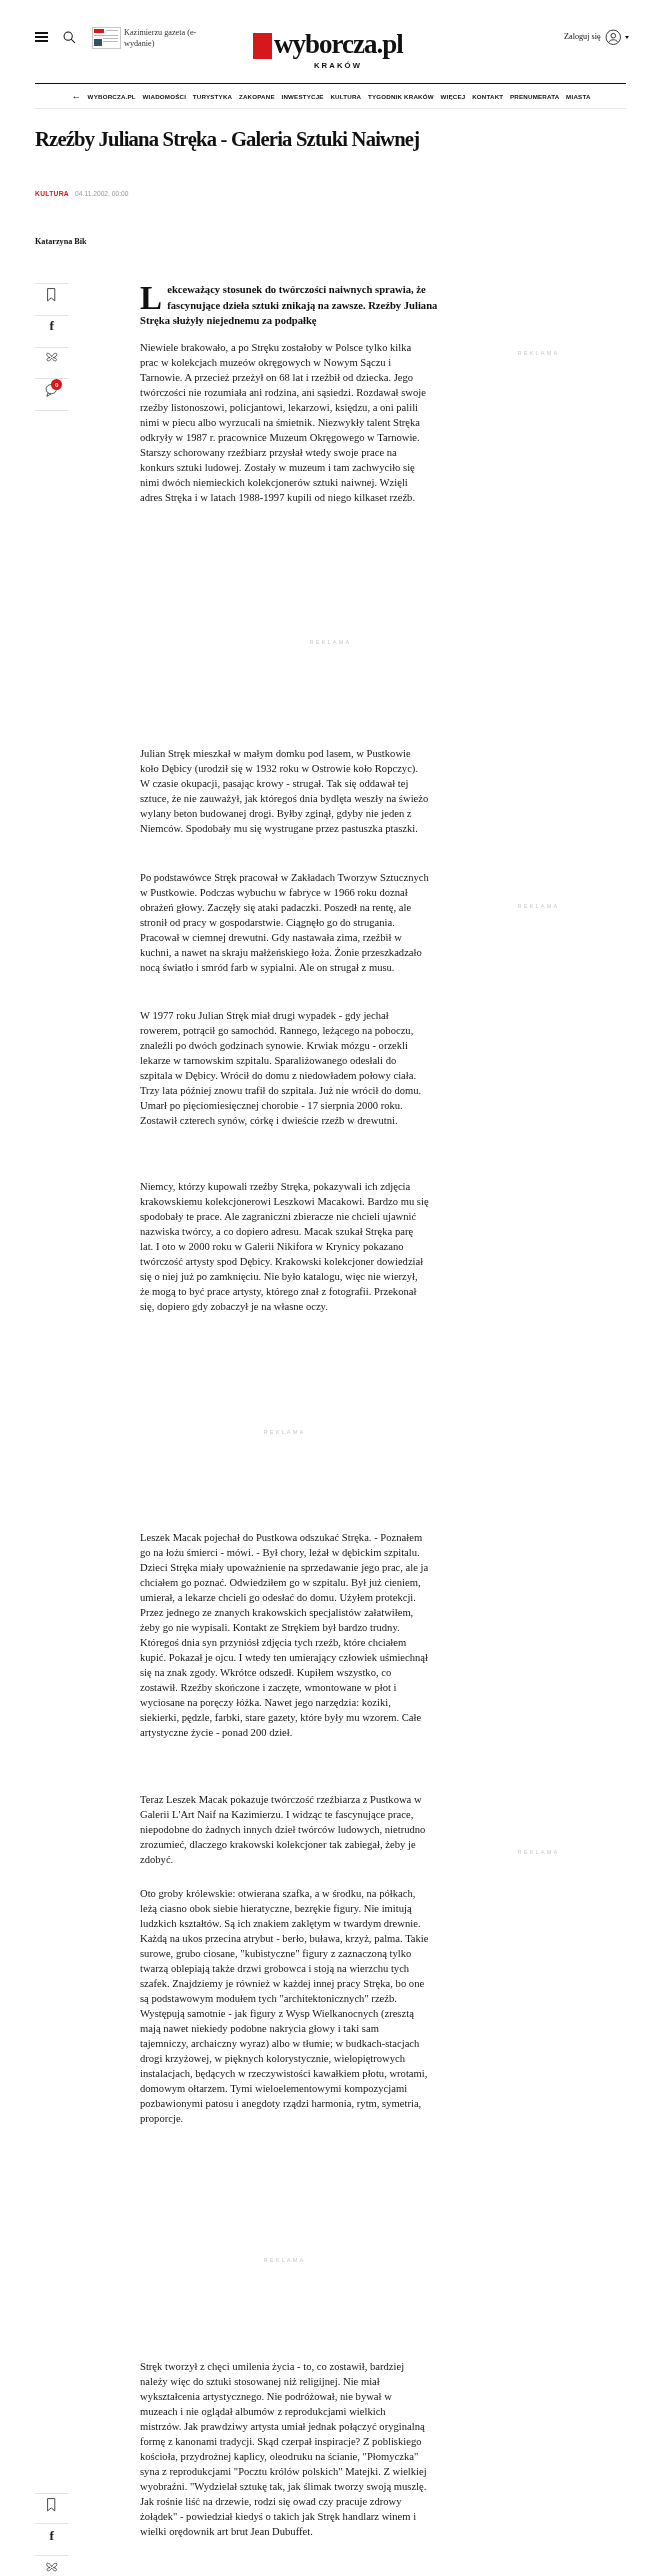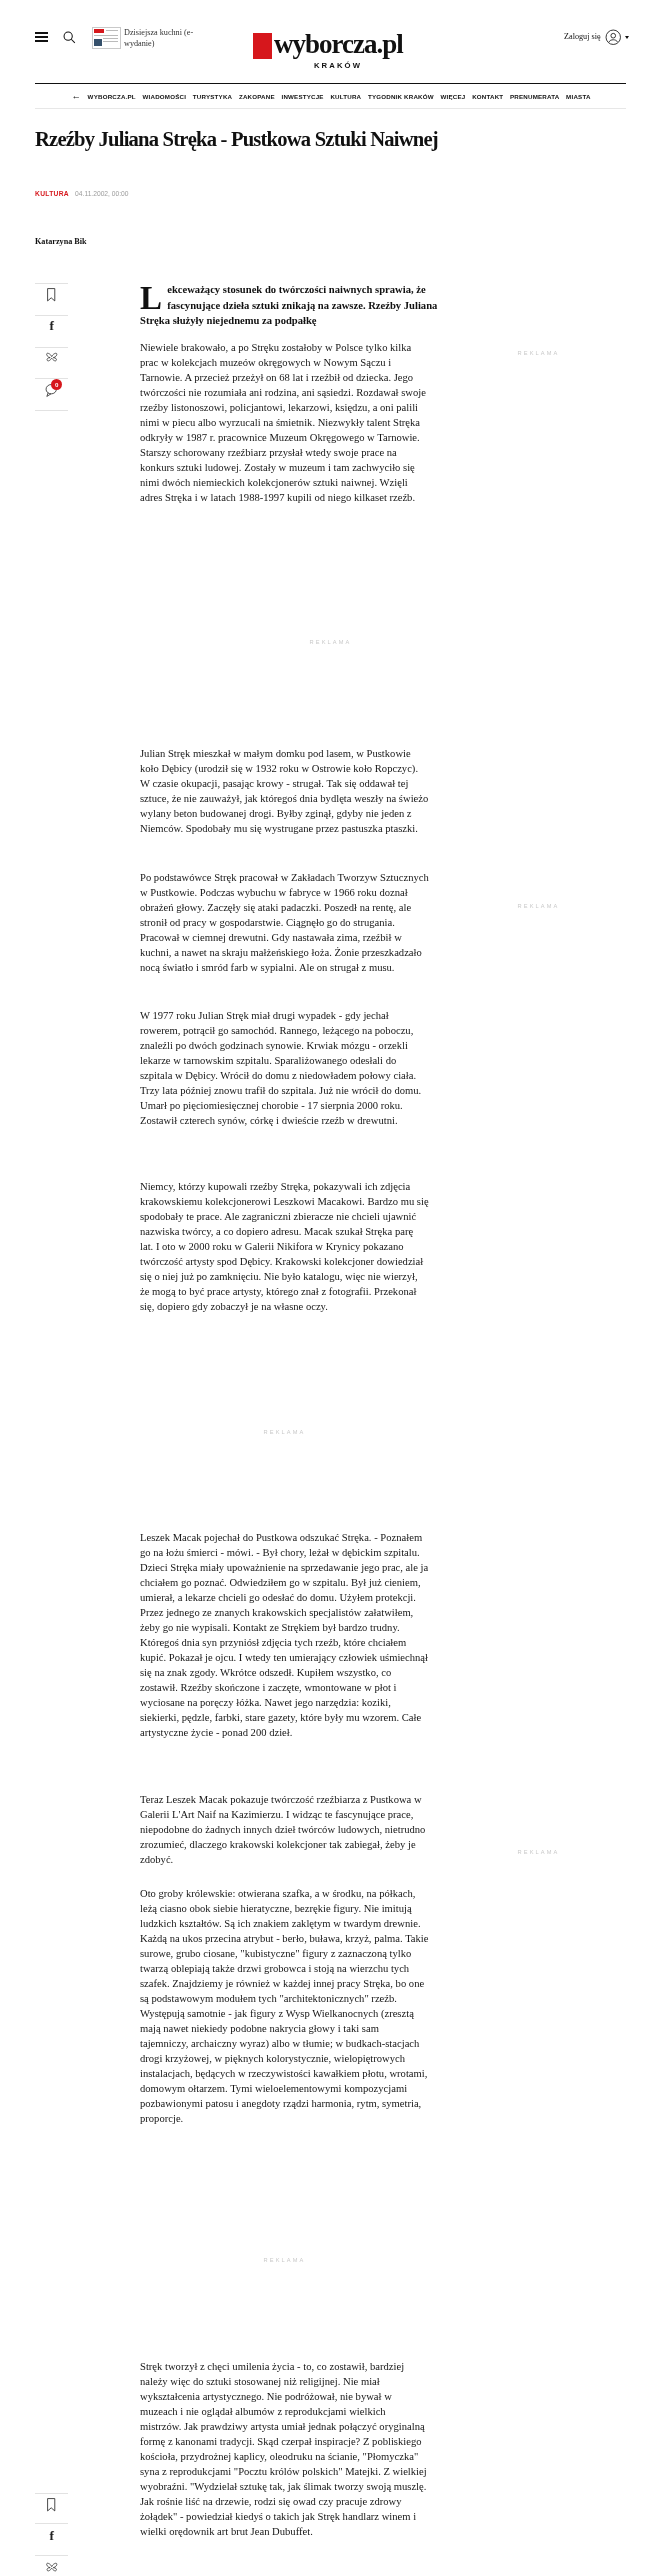--- a/index.html
+++ b/index.html
@@ -57,21 +57,21 @@
       </svg>
   </div>
   <div class="abs thumb" style="left:92px;top:27px;width:27px;height:19.6px;">
     <div class="mast"></div>
     <div class="ln" style="left:13px;top:2.1px;width:12.4px;"></div>
     <div class="ln" style="left:1px;top:7.2px;width:24px;"></div>
     <div class="ln" style="left:10.3px;top:10.3px;width:15px;"></div>
     <div class="ln" style="left:10.3px;top:13.4px;width:15px;"></div>
     <div class="ph"></div>
   </div>
-  <div class="abs epaper" style="left:124px;top:28px;width:87px;">Dzisiejsza kuchni (e-wydanie)</div>
+  <div class="abs epaper" style="left:124px;top:28px;width:87px;">Kazimierzu gazeta (e-wydanie)</div>
 
   <div class="abs logo-red" style="left:253px;top:33px;width:18.5px;height:26px;"></div>
   <div class="abs logo-text" style="left:274px;top:29px;">wyborcza.pl</div>
   <div class="abs logo-city" style="left:253px;top:61px;width:170px;text-align:center;">KRAKÓW</div>
 
   <div class="abs login" style="left:564px;top:32px;">Zaloguj się</div>
   <div class="abs" style="left:605px;top:29px;">
     <svg width="16.5" height="16.5" viewBox="0 0 32 32">
         <circle cx="16" cy="16" r="14" fill="none" stroke="#111" stroke-width="1.6"></circle>
         <circle cx="16" cy="13" r="4.5" fill="none" stroke="#111" stroke-width="1.6"></circle>
@@ -91,21 +91,21 @@
     <span>INWESTYCJE</span>
     <span>KULTURA</span>
     <span>TYGODNIK KRAKÓW</span>
     <span>WIĘCEJ</span>
     <span>KONTAKT</span>
     <span>PRENUMERATA</span>
     <span>MIASTA</span>
   </div>
   <div class="abs nav-rule" style="left:35px;top:108px;width:591px;"></div>
 
-  <h1 class="abs title" style="left:35px;top:126px;width:407px;margin:0;">Rzeźby Juliana Stręka - Pustkowa Sztuki Naiwnej</h1>
+  <h1 class="abs title" style="left:35px;top:126px;width:407px;margin:0;">Rzeźby Juliana Stręka - Galeria Sztuki Naiwnej</h1>
   <div class="abs" style="left:35px;top:189px;">
     <span class="cat">KULTURA</span><span class="date">04.11.2002, 00:00</span>
   </div>
   <div class="abs author" style="left:35px;top:237px;">Katarzyna Bik</div>
 
   <div class="rail-hr" style="top:283px;"></div>
   <div class="rail-ic" style="top:287px;">
     <svg width="14.4" height="15.5" viewBox="0 0 28 30">
         <path d="M7 3 h14 v24 l-7 -6 l-7 6 Z" fill="none" stroke="#222" stroke-width="1.6"></path>
       </svg>

